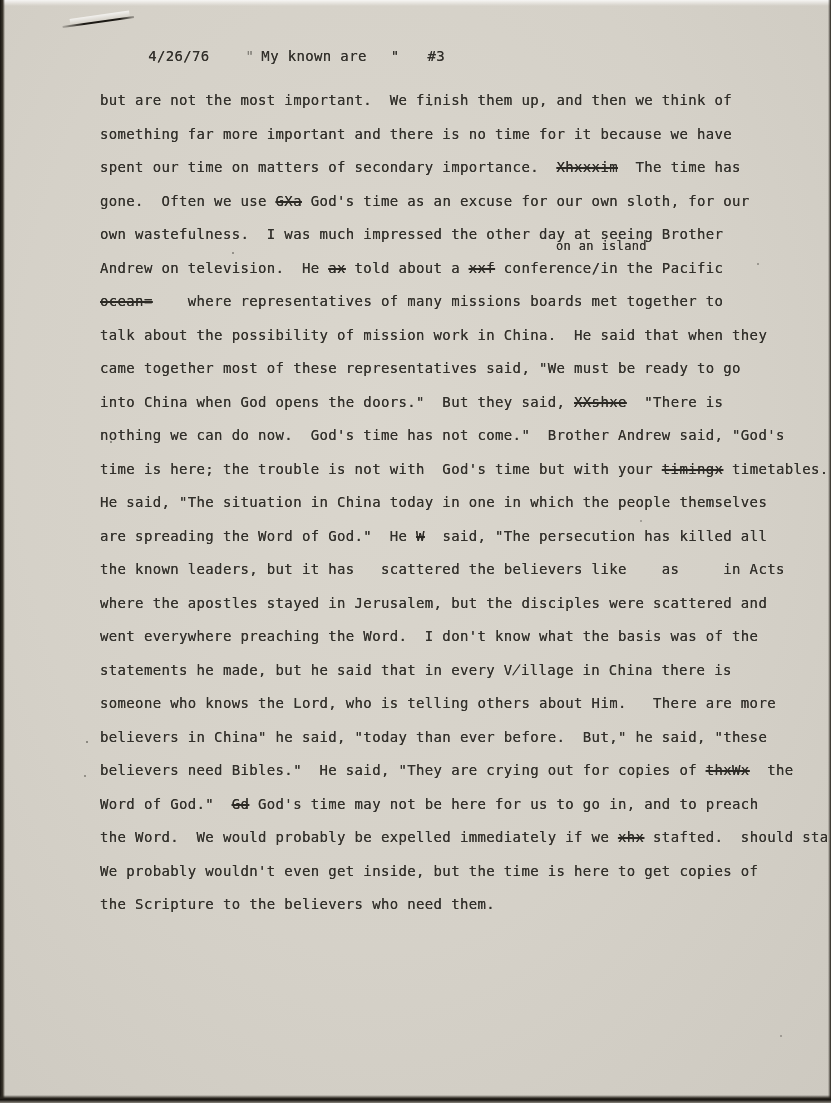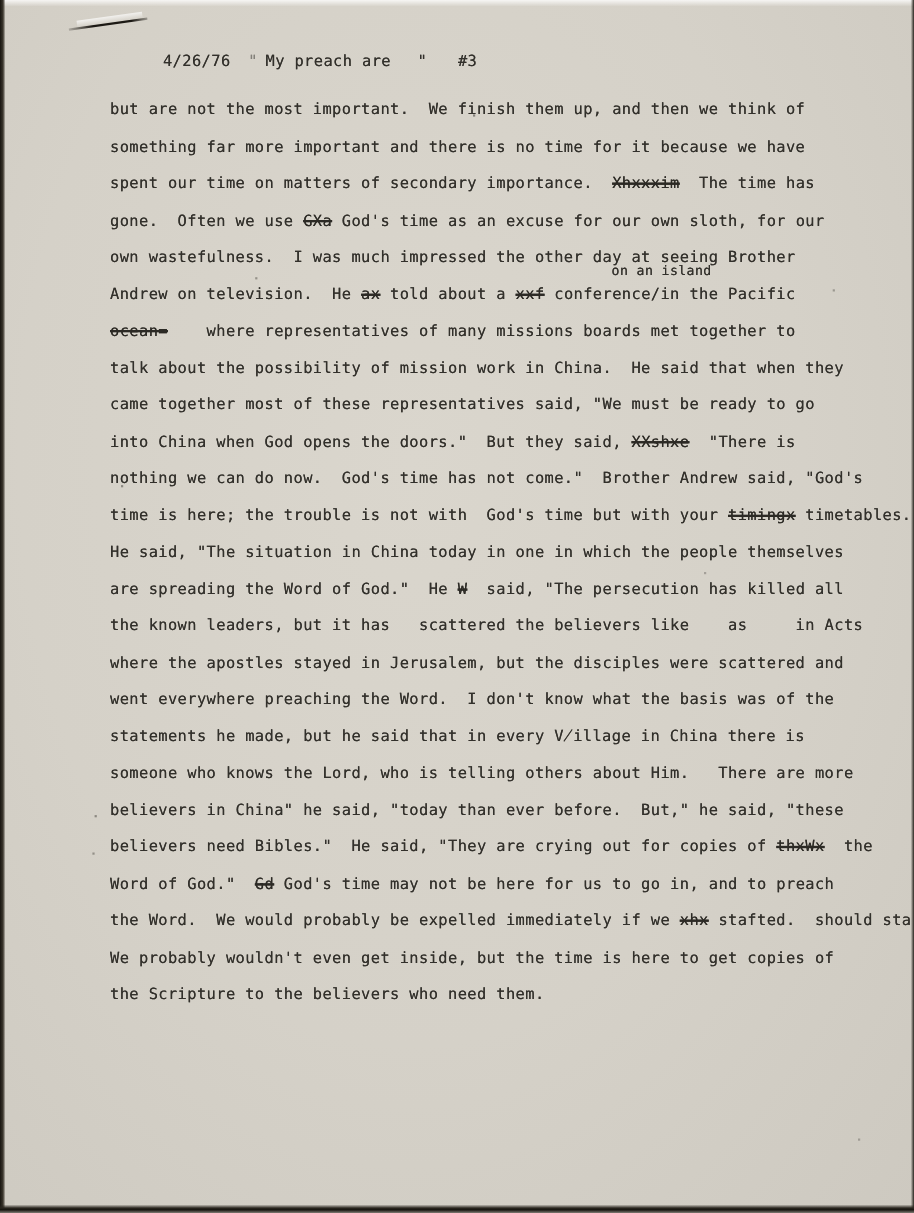--- a/index.html
+++ b/index.html
@@ -40,21 +40,21 @@
       640px 520px 0 rgba(50,48,43,.3),
       86px 741px 0 rgba(50,48,43,.45),
       84px 775px 0 rgba(50,48,43,.4),
       780px 1035px 0 rgba(50,48,43,.3);}
   
   .header{
     position:absolute;left:113px;top:32px;
     font-size:14px;letter-spacing:.35px;white-space:pre;
     text-shadow:0 0 .5px rgba(40,38,33,.8);
   }
-  .h-date{margin-right:16px;}
+  .h-date{margin-right:36px;}
   .h-mark{opacity:.5;margin-right:7px;}
   .h-quote{margin-left:24px;}
   .h-num{margin-left:28px;}
   .typed{
     position:absolute;left:100px;top:84px;width:740px;
     font-size:14px;line-height:33.5px;letter-spacing:.35px;
     white-space:pre;
     text-shadow:0 0 .5px rgba(40,38,33,.8);
   }
   .tline{position:relative;height:33.5px;}
@@ -74,17 +74,17 @@
 
 <div class="page">
   <div class="edge-top"></div>
   <div class="edge-left"></div>
   <div class="edge-right"></div>
   <div class="edge-bottom"></div>
   <div class="crease"></div>
   <div class="specks"></div>
 
   <div class="header">
-    <span class="h-date">4/26/76</span><span class="h-mark">"</span><span class="h-title">My preach are</span><span class="h-quote">"</span><span class="h-num">#3</span>
+    <span class="h-date">4/26/76</span><span class="h-mark">"</span><span class="h-title">My known are</span><span class="h-quote">"</span><span class="h-num">#3</span>
   </div>
 
   <div class="typed" id="typed-lines"><div class="tline"><span>but are not the most important.  We finish them up, and then we think of</span></div><div class="tline"><span>something far more important and there is no time for it because we have</span></div><div class="tline"><span>spent our time on matters of secondary importance.  </span><span class="struck">Xhxxxim</span><span>  The time has</span></div><div class="tline"><span>gone.  Often we use </span><span class="struck">GXa</span><span> God's time as an excuse for our own sloth, for our</span></div><div class="tline"><span>own wastefulness.  I was much impressed the other day at seeing Brother</span></div><div class="tline"><span class="insert">on an island</span><span>Andrew on television.  He </span><span class="struck">ax</span><span> told about a </span><span class="struck">xxf</span><span> conference/in the Pacific</span></div><div class="tline"><span class="struck">ocean=</span><span>    where representatives of many missions boards met together to</span></div><div class="tline"><span>talk about the possibility of mission work in China.  He said that when they</span></div><div class="tline"><span>came together most of these representatives said, "We must be ready to go</span></div><div class="tline"><span>into China when God opens the doors."  But they said, </span><span class="struck">XXshxe</span><span>  "There is</span></div><div class="tline"><span>nothing we can do now.  God's time has not come."  Brother Andrew said, "God's</span></div><div class="tline"><span>time is here; the trouble is not with  God's time but with your </span><span class="struck">timingx</span><span> timetables."</span></div><div class="tline"><span>He said, "The situation in China today in one in which the people themselves</span></div><div class="tline"><span>are spreading the Word of God."  He </span><span class="struck">W</span><span>  said, "The persecution has killed all</span></div><div class="tline"><span>the known leaders, but it has   scattered the believers like    as     in Acts</span></div><div class="tline"><span>where the apostles stayed in Jerusalem, but the disciples were scattered and</span></div><div class="tline"><span>went everywhere preaching the Word.  I don't know what the basis was of the</span></div><div class="tline"><span>statements he made, but he said that in every V̸illage in China there is</span></div><div class="tline"><span>someone who knows the Lord, who is telling others about Him.   There are more</span></div><div class="tline"><span>believers in China" he said, "today than ever before.  But," he said, "these</span></div><div class="tline"><span>believers need Bibles."  He said, "They are crying out for copies of </span><span class="struck">thxWx</span><span>  the</span></div><div class="tline"><span>Word of God."  </span><span class="struck">Gd</span><span> God's time may not be here for us to go in, and to preach</span></div><div class="tline"><span>the Word.  We would probably be expelled immediately if we </span><span class="struck">xhx</span><span> stafted.  should start.</span></div><div class="tline"><span>We probably wouldn't even get inside, but the time is here to get copies of</span></div><div class="tline"><span>the Scripture to the believers who need them.</span></div></div>
 </div>
 
 </body></html>

